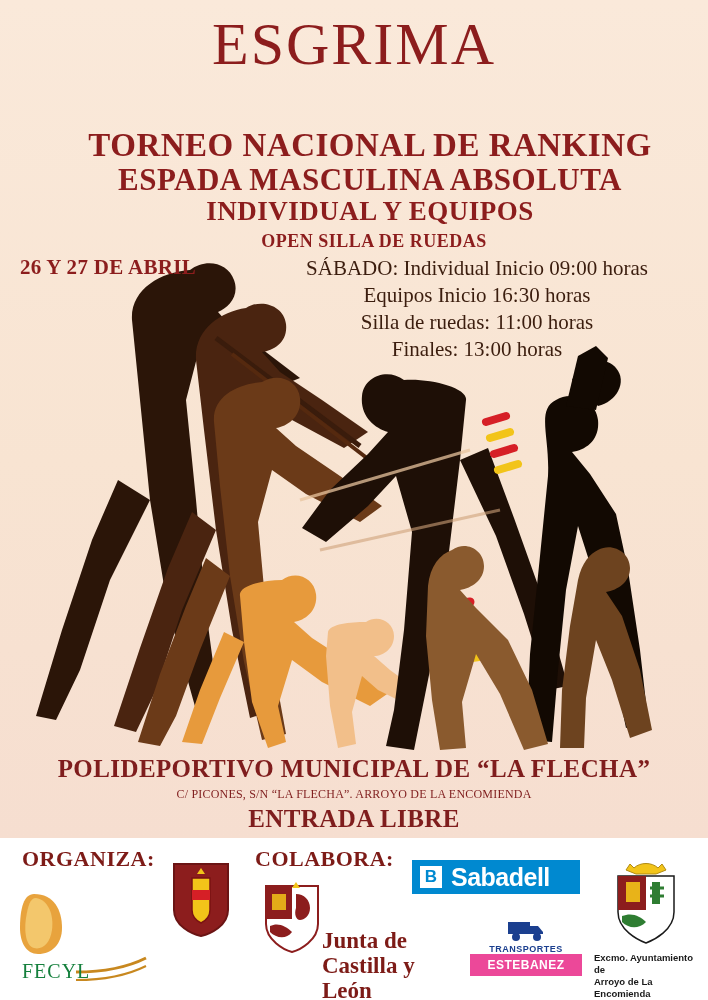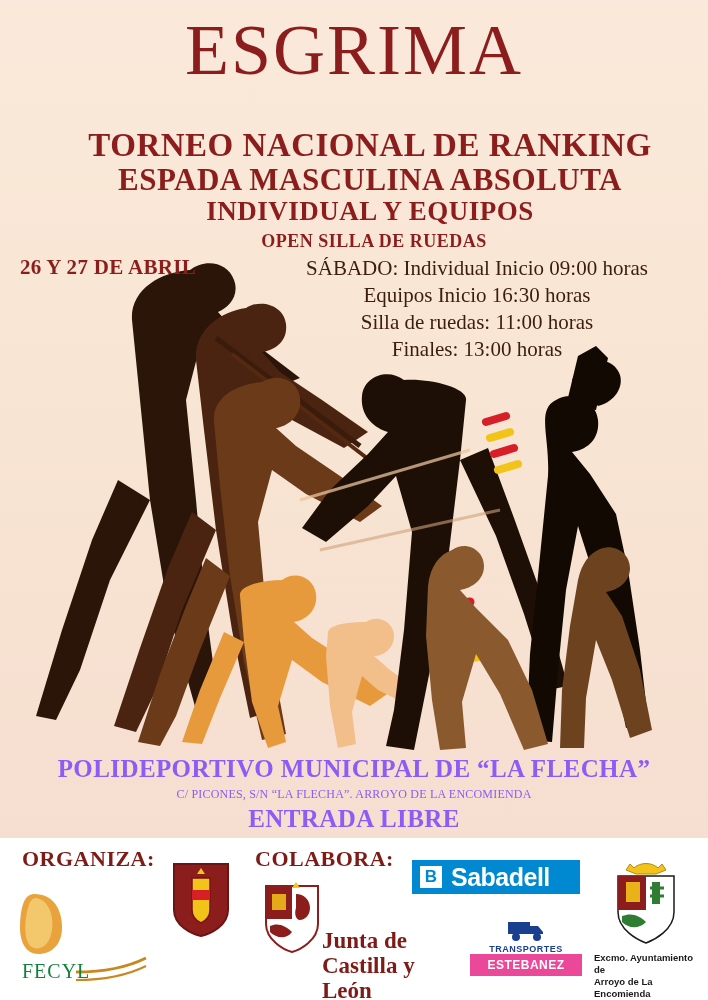--- a/index.html
+++ b/index.html
@@ -27,21 +27,21 @@
     height: 838px;
     background: linear-gradient(to bottom, #fae9da 0%, #f8e4d2 55%, #f6ded0 100%);
   }
   .title {
     position: absolute;
     top: 14px;
     left: 0;
     width: 708px;
     text-align: center;
     font-family: "Liberation Serif", serif;
-    font-size: 72px;
+    font-size: 60px;
     line-height: 1;
     letter-spacing: 2px;
     color: #8c1d1d;
     font-weight: normal;
   }
   .subtitle-block {
     position: absolute;
     top: 128px;
     left: 16px;
     width: 708px;
@@ -84,21 +84,21 @@
     top: 250px;
     width: 708px;
     height: 500px;
   }
   .venue-block {
     position: absolute;
     left: 0;
     top: 755px;
     width: 708px;
     text-align: center;
-    color: #8b5cf6;
+    color: #7f1d1d;
   }
   .venue1 {
     font-size: 25px;
     font-weight: bold;
     letter-spacing: 0.4px;
     line-height: 28px;
   }
   .venue2 {
     font-size: 12px;
     font-weight: normal;

